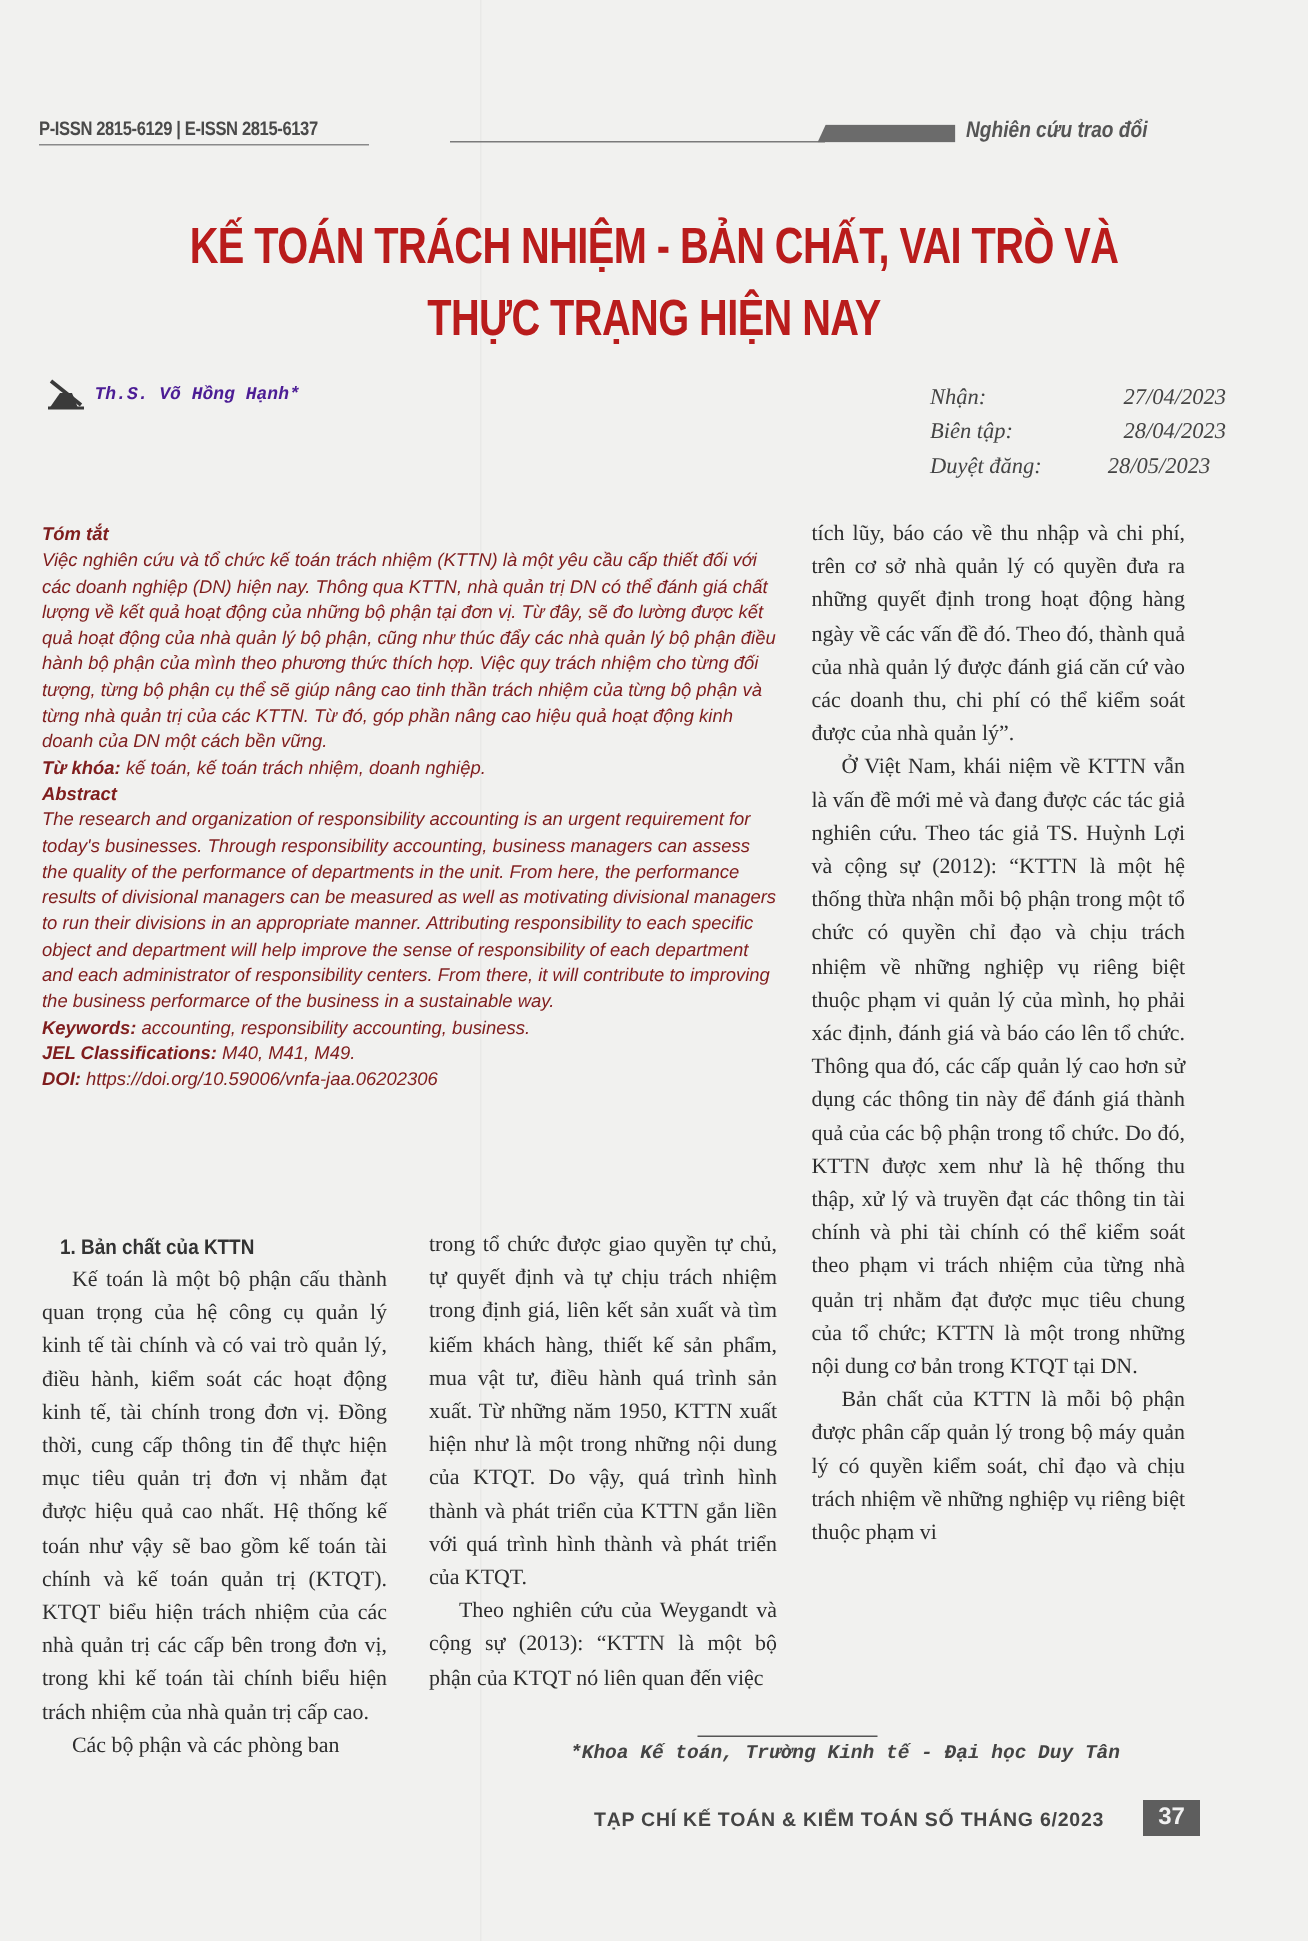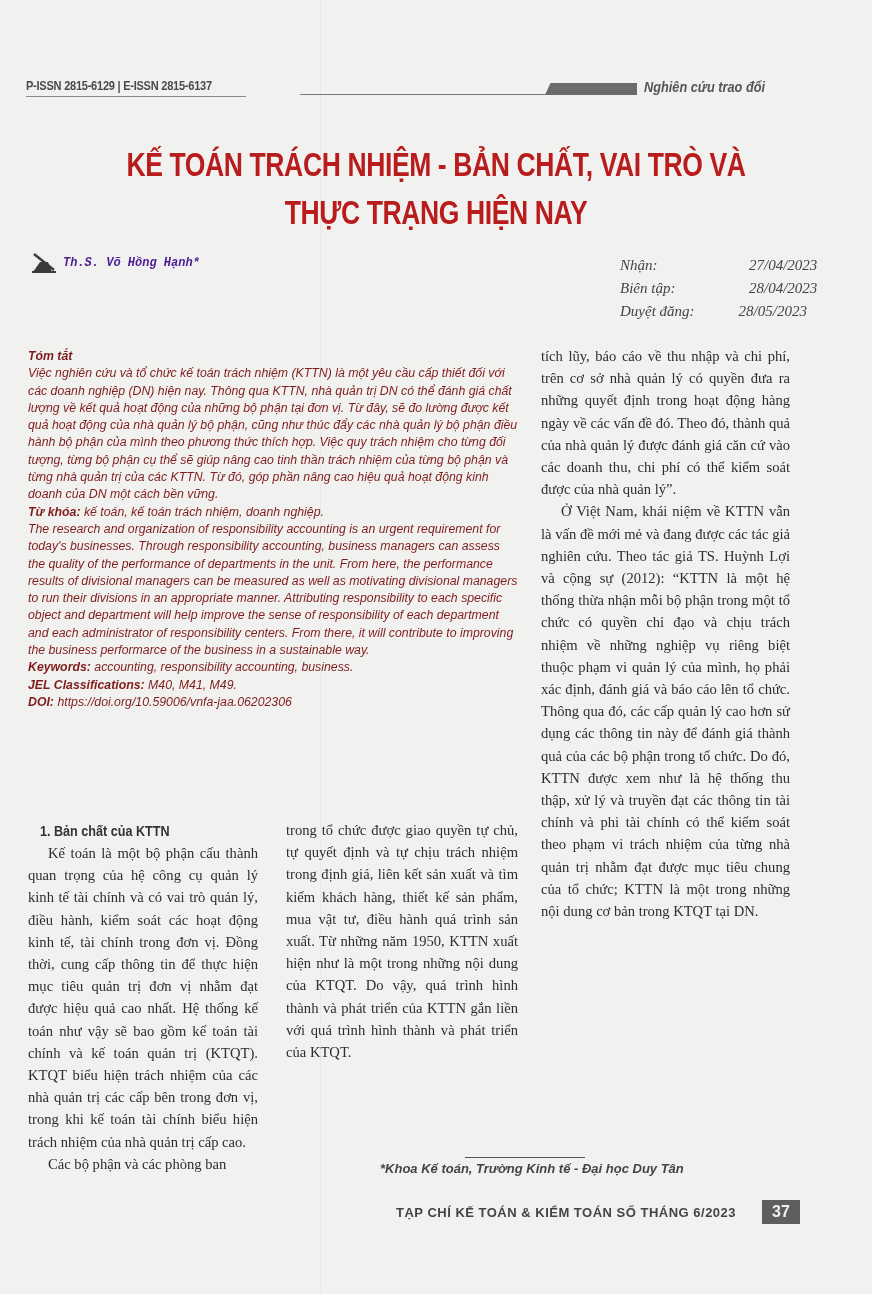--- a/index.html
+++ b/index.html
@@ -71,21 +71,21 @@
   .col3 { left: 541px; top: 345px; width: 249px; }
   .sec-heading {
     font-family: "Liberation Sans", sans-serif; font-weight: bold; font-size: 14px;
     color: #333; text-indent: 0 !important; margin-bottom: 2px !important;
     transform: scaleX(0.9); transform-origin: left center;
   }
   .sec-wrap { left: 40px; top: 820px; }
 
   .footnote-rule { left: 465px; top: 1157px; width: 120px; height: 1px; background: #555; }
   .footnote {
-    left: 380px; top: 1161px; font-family: Liberation Sans, sans-serif;
+    left: 380px; top: 1161px; font-family: Liberation Mono, monospace;
     font-style: italic; font-weight: bold; font-size: 13px; color: #444;
   }
   .footer {
     left: 396px; top: 1205px; font-family: "Liberation Sans", sans-serif;
     font-weight: bold; font-size: 13px; color: #444; letter-spacing: 0.5px;
   }
   .page-num {
     left: 750px; top: 1200px; width: 38px; height: 24px; background: #5e5e5e;
     color: #f1f1f1; font-family: "Liberation Sans", sans-serif; font-weight: bold;
     font-size: 16px; display: flex; align-items: center; justify-content: center; margin-left: 12px;
@@ -129,38 +129,41 @@
   <div class="row">
     <span>Duyệt đăng:</span>
       <span>28/05/2023</span>
   </div>
 </div>
 
 <div class="abs abstract">
   <p class="h">Tóm tắt</p>
   <p>Việc nghiên cứu và tổ chức kế toán trách nhiệm (KTTN) là một yêu cầu cấp thiết đối với các doanh nghiệp (DN) hiện nay. Thông qua KTTN, nhà quản trị DN có thể đánh giá chất lượng về kết quả hoạt động của những bộ phận tại đơn vị. Từ đây, sẽ đo lường được kết quả hoạt động của nhà quản lý bộ phận, cũng như thúc đẩy các nhà quản lý bộ phận điều hành bộ phận của mình theo phương thức thích hợp. Việc quy trách nhiệm cho từng đối tượng, từng bộ phận cụ thể sẽ giúp nâng cao tinh thần trách nhiệm của từng bộ phận và từng nhà quản trị của các KTTN. Từ đó, góp phần nâng cao hiệu quả hoạt động kinh doanh của DN một cách bền vững.</p>
   <p><span class="h">Từ khóa:</span><span> kế toán, kế toán trách nhiệm, doanh nghiệp.</span></p>
+  <p class="h">Abstract</p>
   <p>The research and organization of responsibility accounting is an urgent requirement for today's businesses. Through responsibility accounting, business managers can assess the quality of the performance of departments in the unit. From here, the performance results of divisional managers can be measured as well as motivating divisional managers to run their divisions in an appropriate manner. Attributing responsibility to each specific object and department will help improve the sense of responsibility of each department and each administrator of responsibility centers. From there, it will contribute to improving the business performarce of the business in a sustainable way.</p>
   <p><span class="h">Keywords:</span><span> accounting, responsibility accounting, business.</span></p>
   <p><span class="h">JEL Classifications:</span><span> M40, M41, M49.</span></p>
   <p><span class="h">DOI:</span><span> https://doi.org/10.59006/vnfa-jaa.06202306</span></p>
 </div>
 
 <div class="abs sec-wrap col" style="width:230px">
   <p class="sec-heading">1. Bản chất của KTTN</p>
 </div>
 <div class="abs col col1">
   <p>Kế toán là một bộ phận cấu thành quan trọng của hệ công cụ quản lý kinh tế tài chính và có vai trò quản lý, điều hành, kiểm soát các hoạt động kinh tế, tài chính trong đơn vị. Đồng thời, cung cấp thông tin để thực hiện mục tiêu quản trị đơn vị nhằm đạt được hiệu quả cao nhất. Hệ thống kế toán như vậy sẽ bao gồm kế toán tài chính và kế toán quản trị (KTQT). KTQT biểu hiện trách nhiệm của các nhà quản trị các cấp bên trong đơn vị, trong khi kế toán tài chính biểu hiện trách nhiệm của nhà quản trị cấp cao.</p>
   <p>Các bộ phận và các phòng ban</p>
 </div>
 <div class="abs col col2">
   <p class="noindent">trong tổ chức được giao quyền tự chủ, tự quyết định và tự chịu trách nhiệm trong định giá, liên kết sản xuất và tìm kiếm khách hàng, thiết kế sản phẩm, mua vật tư, điều hành quá trình sản xuất. Từ những năm 1950, KTTN xuất hiện như là một trong những nội dung của KTQT. Do vậy, quá trình hình thành và phát triển của KTTN gắn liền với quá trình hình thành và phát triển của KTQT.</p>
+  <p>Theo nghiên cứu của Weygandt và cộng sự (2013): “KTTN là một bộ phận của KTQT nó liên quan đến việc</p>
 </div>
 <div class="abs col col3">
   <p class="noindent">tích lũy, báo cáo về thu nhập và chi phí, trên cơ sở nhà quản lý có quyền đưa ra những quyết định trong hoạt động hàng ngày về các vấn đề đó. Theo đó, thành quả của nhà quản lý được đánh giá căn cứ vào các doanh thu, chi phí có thể kiểm soát được của nhà quản lý”.</p>
   <p>Ở Việt Nam, khái niệm về KTTN vẫn là vấn đề mới mẻ và đang được các tác giả nghiên cứu. Theo tác giả TS. Huỳnh Lợi và cộng sự (2012): “KTTN là một hệ thống thừa nhận mỗi bộ phận trong một tổ chức có quyền chỉ đạo và chịu trách nhiệm về những nghiệp vụ riêng biệt thuộc phạm vi quản lý của mình, họ phải xác định, đánh giá và báo cáo lên tổ chức. Thông qua đó, các cấp quản lý cao hơn sử dụng các thông tin này để đánh giá thành quả của các bộ phận trong tổ chức. Do đó, KTTN được xem như là hệ thống thu thập, xử lý và truyền đạt các thông tin tài chính và phi tài chính có thể kiểm soát theo phạm vi trách nhiệm của từng nhà quản trị nhằm đạt được mục tiêu chung của tổ chức; KTTN là một trong những nội dung cơ bản trong KTQT tại DN.</p>
+  <p>Bản chất của KTTN là mỗi bộ phận được phân cấp quản lý trong bộ máy quản lý có quyền kiểm soát, chỉ đạo và chịu trách nhiệm về những nghiệp vụ riêng biệt thuộc phạm vi</p>
 </div>
 
 <div class="abs footnote-rule"></div>
 <div class="abs footnote">*Khoa Kế toán, Trường Kinh tế - Đại học Duy Tân</div>
 
 <div class="abs footer">TẠP CHÍ KẾ TOÁN &amp; KIỂM TOÁN SỐ THÁNG 6/2023</div>
 <div class="abs page-num">37</div>
 
 </body></html>

